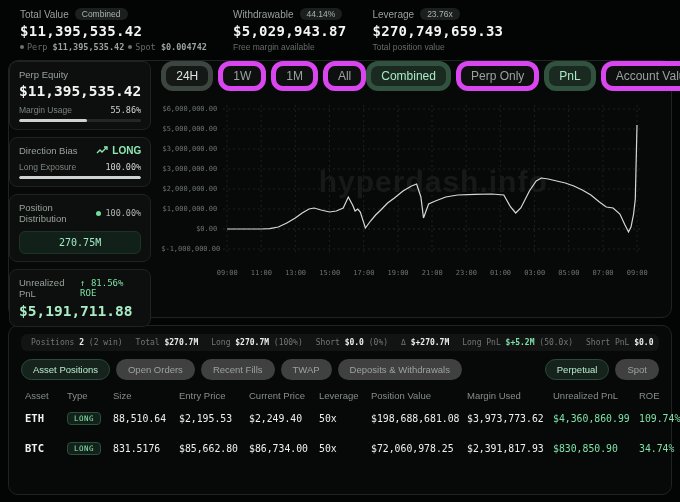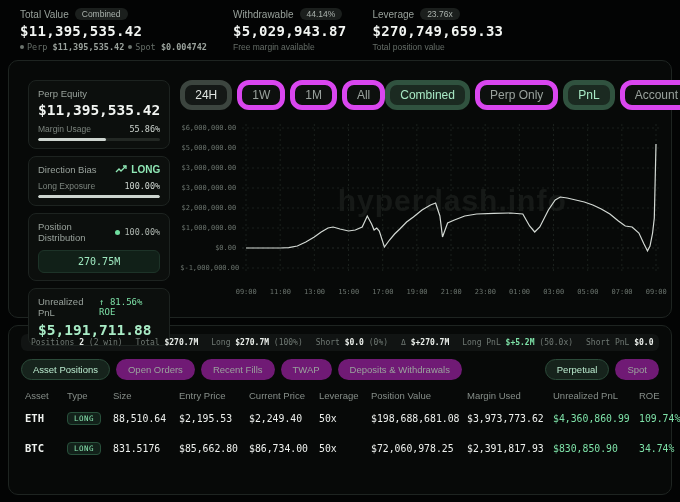--- a/index.html
+++ b/index.html
@@ -21,21 +21,21 @@
   .tb-sub { font-size:8.5px; color:#666e68; margin-top:3px; display:flex; gap:4px; }
   .tb-sub .dot { display:inline-block; width:4px; height:4px; border-radius:50%; background:#6c746e; margin-right:3px; vertical-align:1px; }
   .tb-sub b { color:#9aa29c; font-weight:bold; }
   .tb-right { margin-left:auto; text-align:right; padding-top:2px; }
   .tb-partial { position:absolute; top:-7px; right:16px; width:64px; height:13px; background:#191d1b; border-radius:7px; }
   .tb-refresh { font-size:9.5px; color:#a7afaa; }
   .tb-support { font-size:9.5px; color:#8b938e; margin-top:4px; cursor:pointer; }
 
   
   .panel { margin:4px 8px 0 8px; background:#070908; border:1px solid #1e2421; border-radius:10px; }
-  .main-panel { height:258px; display:flex; padding:19px; }
+  .main-panel { height:258px; display:flex; padding:0; }
 
   .sidecol { width:162px; display:flex; flex-direction:column; gap:7px; margin-right:10px; }
   .card { background:#0c0f0d; border:1px solid #1d2320; border-radius:8px; padding:7px 9px; }
   .card-label { font-size:9.5px; color:#98a19b; }
   .card-value { font-size:14.5px; font-weight:bold; color:#f2f5f2; margin-top:3px; }
   .bar-row { display:flex; justify-content:space-between; align-items:center; margin-top:6px; }
   .bar-label { font-size:8.5px; color:#7c847e; }
   .bar-value { font-size:8.5px; color:#cfd6d1; }
   .pbar { height:3px; background:#232824; border-radius:2px; margin-top:4px; overflow:hidden; }
   .pbar-fill { height:100%; background:#cdd4cf; border-radius:2px; }
@@ -60,21 +60,21 @@
   .xlabel { position:absolute; font-size:7px; color:#6a736d; width:30px; text-align:center; }
   .plot { position:absolute; left:62px; top:6px; }
   .watermark { position:absolute; left:62px; top:70px; width:420px; text-align:center; font-size:30px; font-weight:bold; color:rgba(200,212,205,0.08); pointer-events:none; letter-spacing:1px; }
 
   
   .bottom-panel { margin-top:7px; padding:8px 12px 10px 12px; height:170px; }
   .summary { background:#111413; border-radius:6px; padding:4px 10px; display:flex; gap:13px; font-size:8px; color:#6f7873; white-space:nowrap; overflow:hidden; }
   .summary b { color:#e9ede9; font-weight:bold; }
   .summary .pos b { color:#7ee2a8; }
   .tabsrow { display:flex; align-items:center; margin-top:8px; }
-  .tab { font-size:9.5px; color:#9aa29d; background:#701a75; border:1px solid transparent; border-radius:13px; padding:4px 11px; cursor:pointer; }
+  .tab { font-size:9.5px; color:#9aa29d; background:#404040; border:1px solid transparent; border-radius:13px; padding:4px 11px; cursor:pointer; }
   .tab + .tab { margin-left:6px; }
   .tab.active { background:#16231c; border-color:#2b4a39; color:#b9e9cd; }
   .market { margin-left:auto; display:flex; }
 
   .ptable { margin-top:10px; }
   .trow { display:grid; grid-template-columns:40px 44px 64px 68px 68px 50px 94px 84px 84px 44px; column-gap:2px; align-items:center; padding:0 4px; }
   .thead { font-size:9.5px; color:#868e89; padding-bottom:2px; }
   .tbody-row { height:30px; font-size:9.8px; color:#eef1ee; }
   .cell-asset { font-weight:bold; font-size:10.5px; }
   .type-badge { display:inline-block; font-size:7.5px; color:#86e3ae; background:#12211a; border:1px solid #28503b; border-radius:4px; padding:1px 6px; letter-spacing:.5px; }

